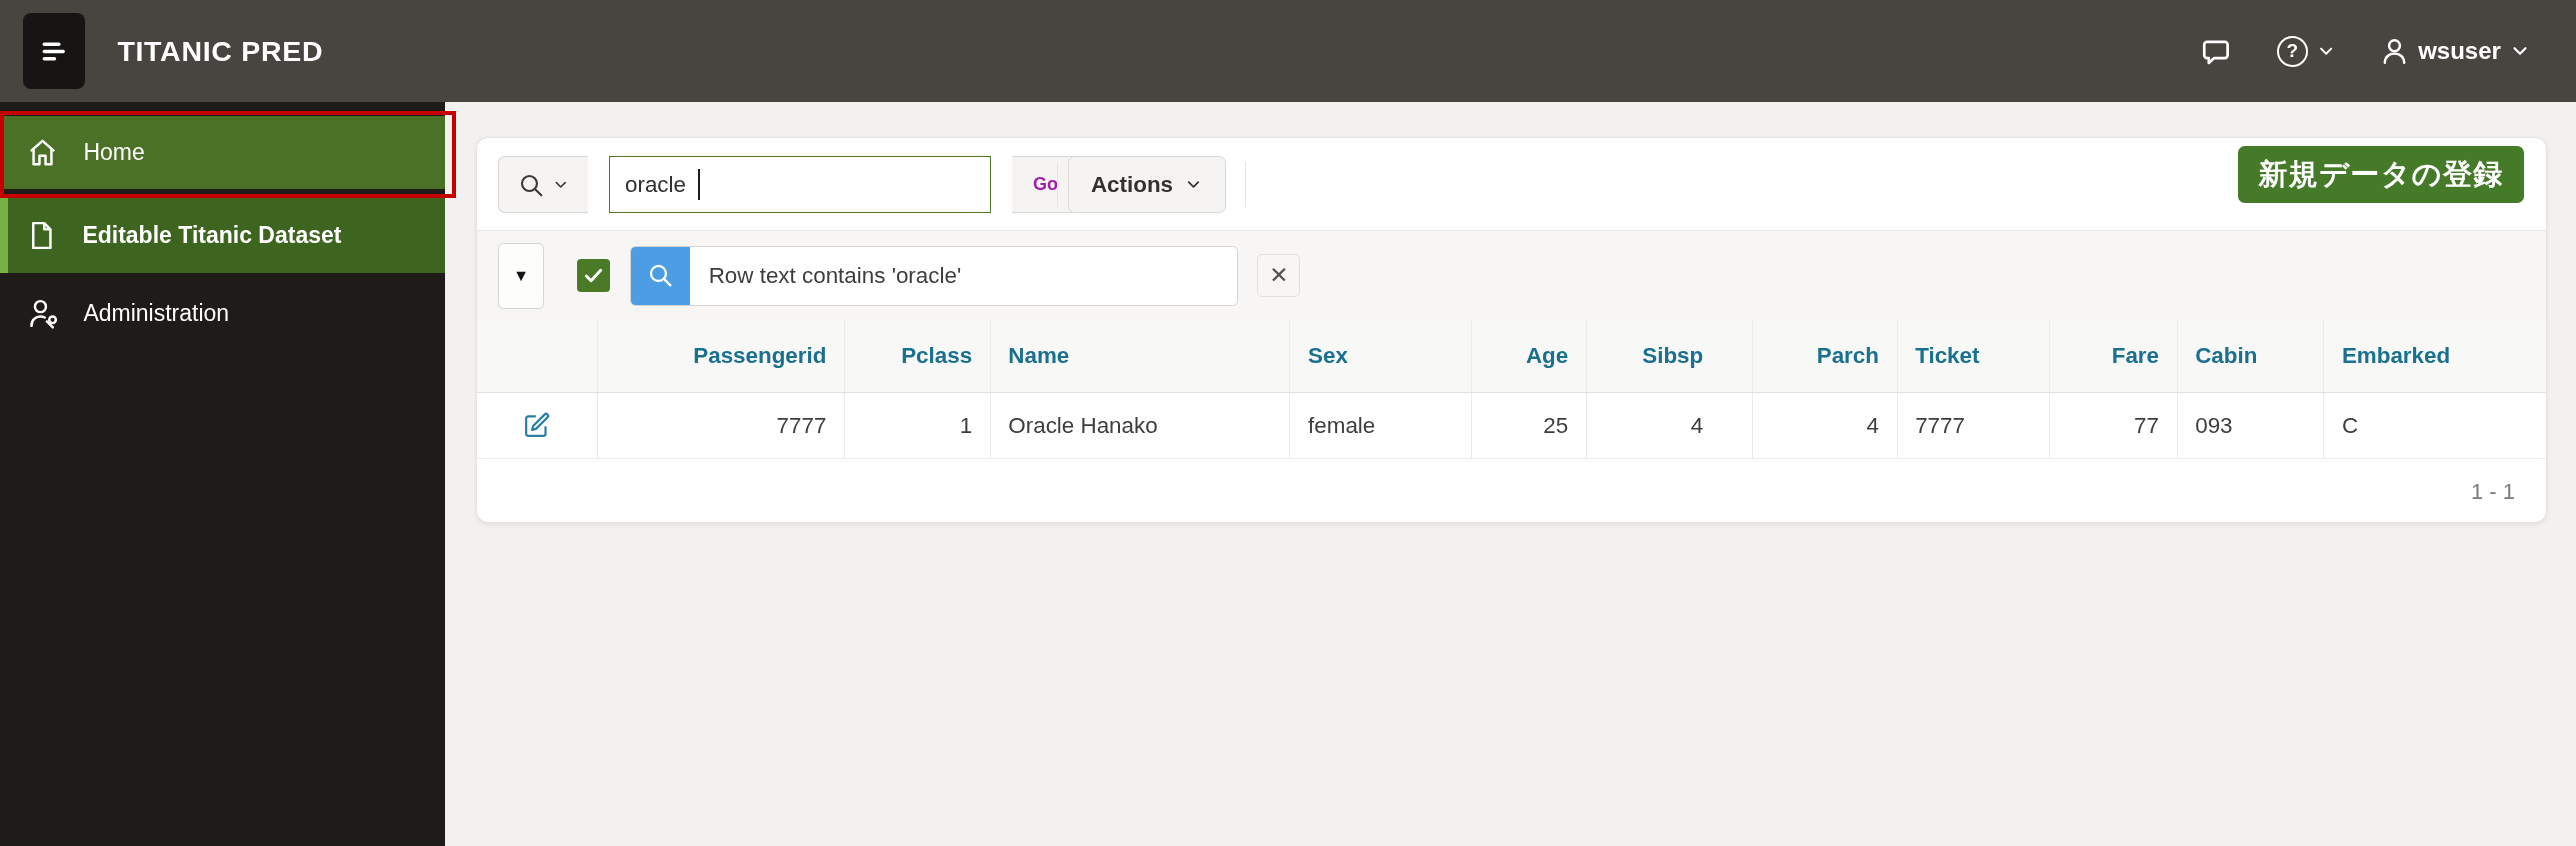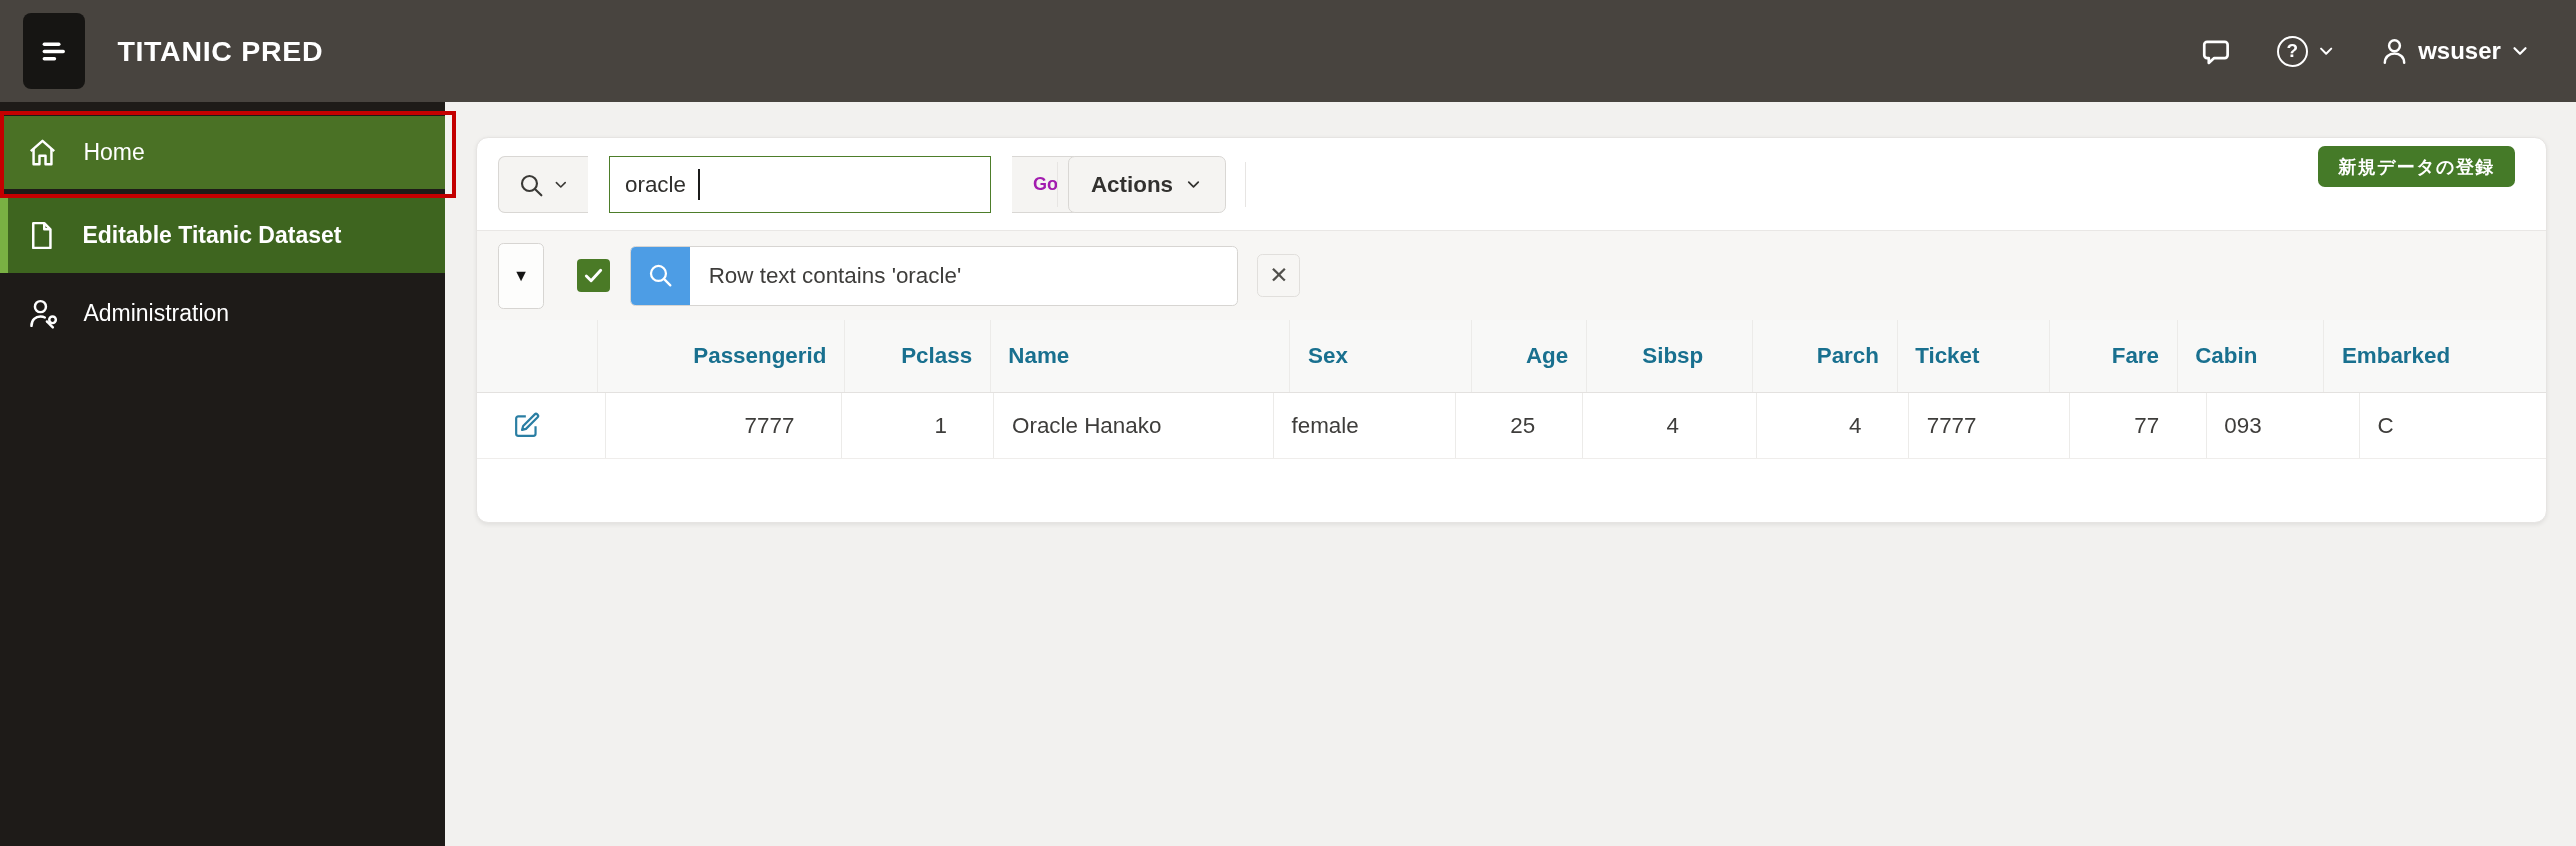--- a/index.html
+++ b/index.html
@@ -45,22 +45,22 @@
   .search-input { width:382px; height:57px; border:1.4px solid #4D7D2A; background:#FFF; font-size:22.4px;
                   padding:0 15px; color:#2F2E2C; outline:none; font-family:inherit; }
   .text-caret { position:absolute; left:89px; top:13px; width:2px; height:31px; background:#1B1B1A; }
   .go-btn { width:68px; background:#F5F4F2; border:0.7px solid #D9D7D4; border-left:none;
             border-radius:0 6.8px 6.8px 0; font-size:18px; font-weight:600; color:#a21caf; cursor:pointer;
             display:flex; align-items:center; justify-content:center; }
   .tb-divider { position:absolute; top:24.4px; width:1.4px; height:45px; background:#E7E5E3; }
   .actions-btn { position:absolute; left:591px; top:18.3px; width:158px; height:57px; background:#F5F4F2;
                  border:0.7px solid #D9D7D4; border-radius:6.8px; display:flex; align-items:center;
                  justify-content:center; gap:11px; font-size:22.4px; font-weight:600; color:#32312F; cursor:pointer; }
-  .create-btn { position:absolute; right:31px; top:8.1px; height:41px; padding:0 20.3px; background:#457A28;
-                border:none; border-radius:6.8px; color:#FFFFFF; font-size:18px; font-weight:700;
+  .create-btn { position:absolute; right:22px; top:8.1px; height:57px; padding:0 20.3px; background:#457A28;
+                border:none; border-radius:6.8px; color:#FFFFFF; font-size:29px; font-weight:700;
                 letter-spacing:1.4px; display:flex; align-items:center; cursor:pointer; font-family:inherit; }
 
   
   .filter-bar { position:absolute; top:92px; left:0; width:100%; height:91px; background:#F7F6F4;
                 border-top:0.7px solid #E9E7E5; border-bottom:0.7px solid #E9E7E5;
                 display:flex; align-items:center; padding-left:21px; }
   .tri-btn { width:46px; height:66px; background:#FDFDFC; border:0.7px solid #D7D5D2; border-radius:5.4px;
              display:flex; align-items:center; justify-content:center; font-size:16.3px; color:#141414; cursor:pointer; }
   .filter-check { margin-left:33px; width:33px; height:33px; background:#4A7A26; border-radius:4.1px;
                   display:flex; align-items:center; justify-content:center; cursor:pointer; }
@@ -69,21 +69,21 @@
   .pill-icon { width:59px; background:#4D9DE5; display:flex; align-items:center; justify-content:center; flex:0 0 auto; }
   .pill-text { display:flex; align-items:center; padding-left:19px; font-size:22.4px; color:#3E3D3B; }
   .x-btn { margin-left:19.7px; width:43px; height:43px; background:#F7F6F4; border:0.7px solid #E1DFDC;
            border-radius:5.4px; display:flex; align-items:center; justify-content:center; font-size:23px;
            font-weight:300; color:#51504C; cursor:pointer; }
 
   
   .grid { position:absolute; top:182px; left:0; width:100%; }
   .grid-header, .grid-row { display:flex; width:100%; }
   .grid-header { height:73px; background:#F8F8F7; border-bottom:0.7px solid #E3E1DF; }
-  .grid-row { height:66px; background:#FFFFFF; border-bottom:0.7px solid #EFEDEB;gap:29px; }
+  .grid-row { height:66px; background:#FFFFFF; border-bottom:0.7px solid #EFEDEB; }
   .cell { display:flex; align-items:center; border-left:0.7px solid #ECEBE9; overflow:hidden; }
   .cell:first-child { border-left:none; }
   .cell.r { justify-content:flex-end; padding-right:17.6px; }
   .cell.l { justify-content:flex-start; padding-left:17.6px; }
   .cell.c { justify-content:center; }
   .grid-header .cell { color:#19708F; font-weight:700; font-size:22.4px; }
   .grid-row .cell { color:#3E3D3B; font-size:22.4px; }
   .c0{width:123px;} .c1{width:253px;} .c2{width:149px;} .c3{width:307px;} .c4{width:186px;}
   .c5{width:117px;} .c6{width:138px;} .c7{width:148px;margin-left:31px;} .c8{width:144px;} .c9{width:130px;margin-left:12px;}
   .c10{width:150px;} .c11{width:228px;}
@@ -262,17 +262,20 @@
         <div class="cell c3 l">Oracle Hanako</div>
         <div class="cell c4 l">female</div>
         <div class="cell c5 r">25</div>
         <div class="cell c6 r">4</div>
         <div class="cell c7 r">4</div>
         <div class="cell c8 l">7777</div>
         <div class="cell c9 r">77</div>
         <div class="cell c10 l">093</div>
         <div class="cell c11 l">C</div>
       </div>
+      <div class="pager">
+        <span>1 - 1</span>
+      </div>
     </div>
 
   </div>
 </div>
 
 
 </body></html>

